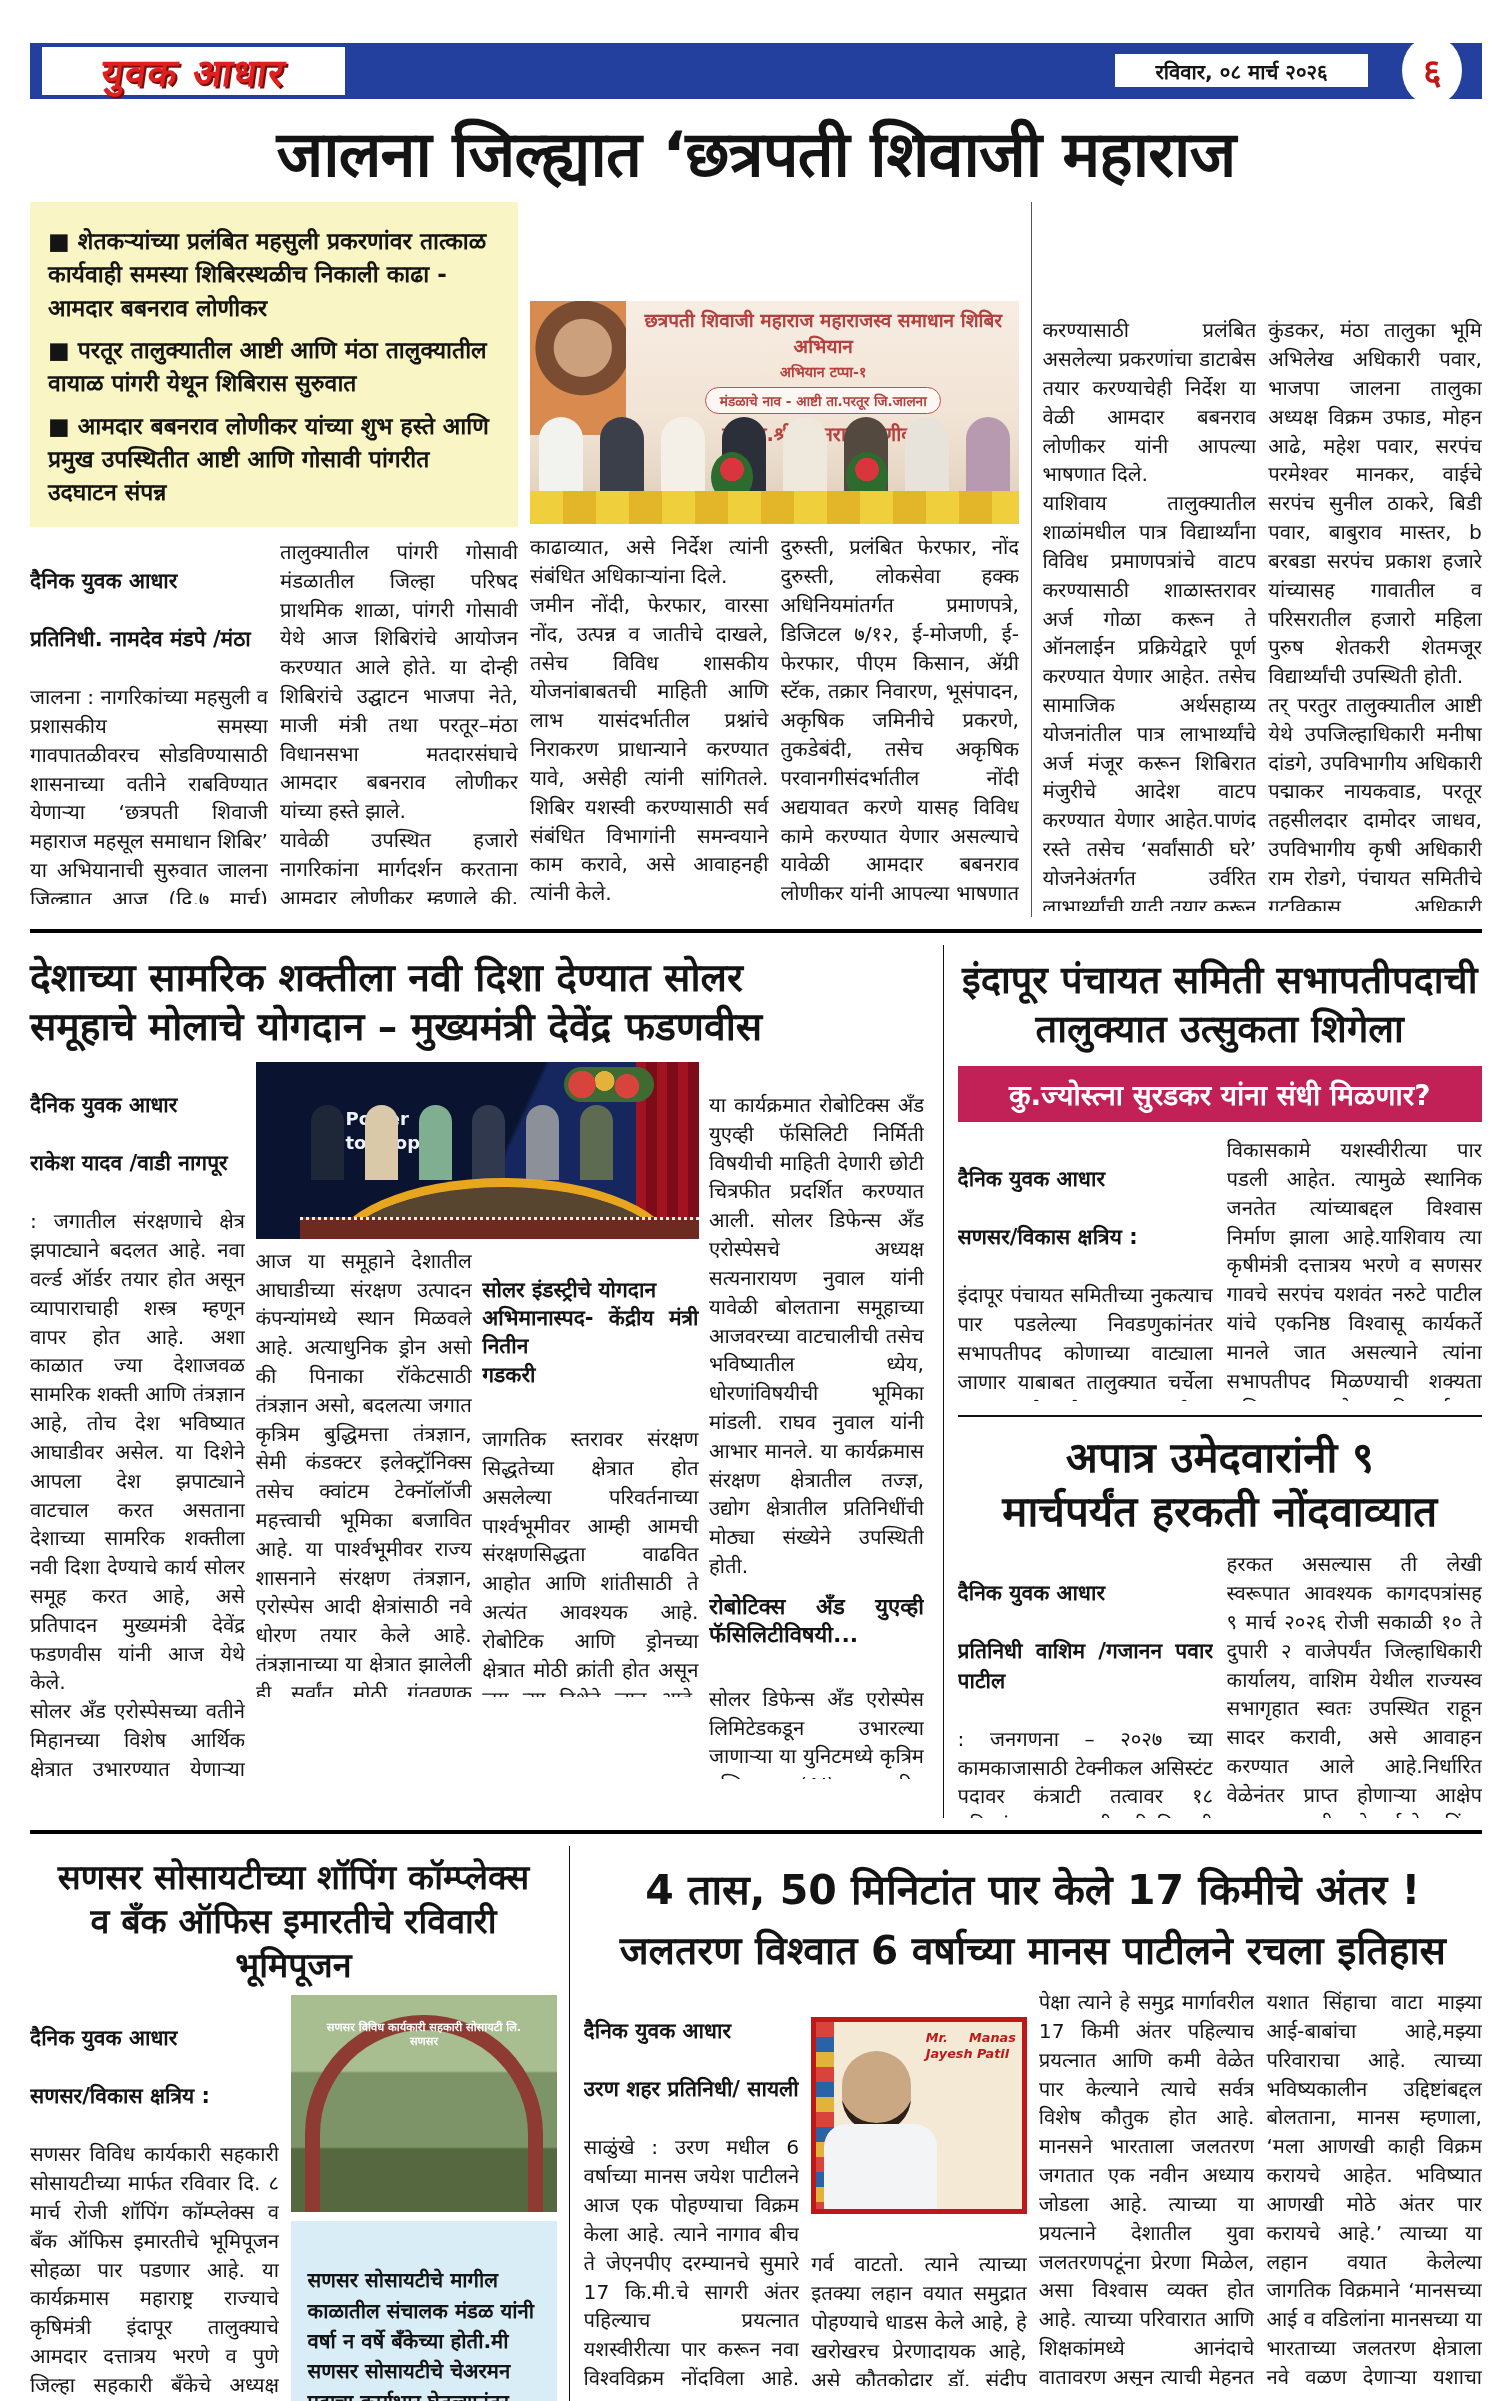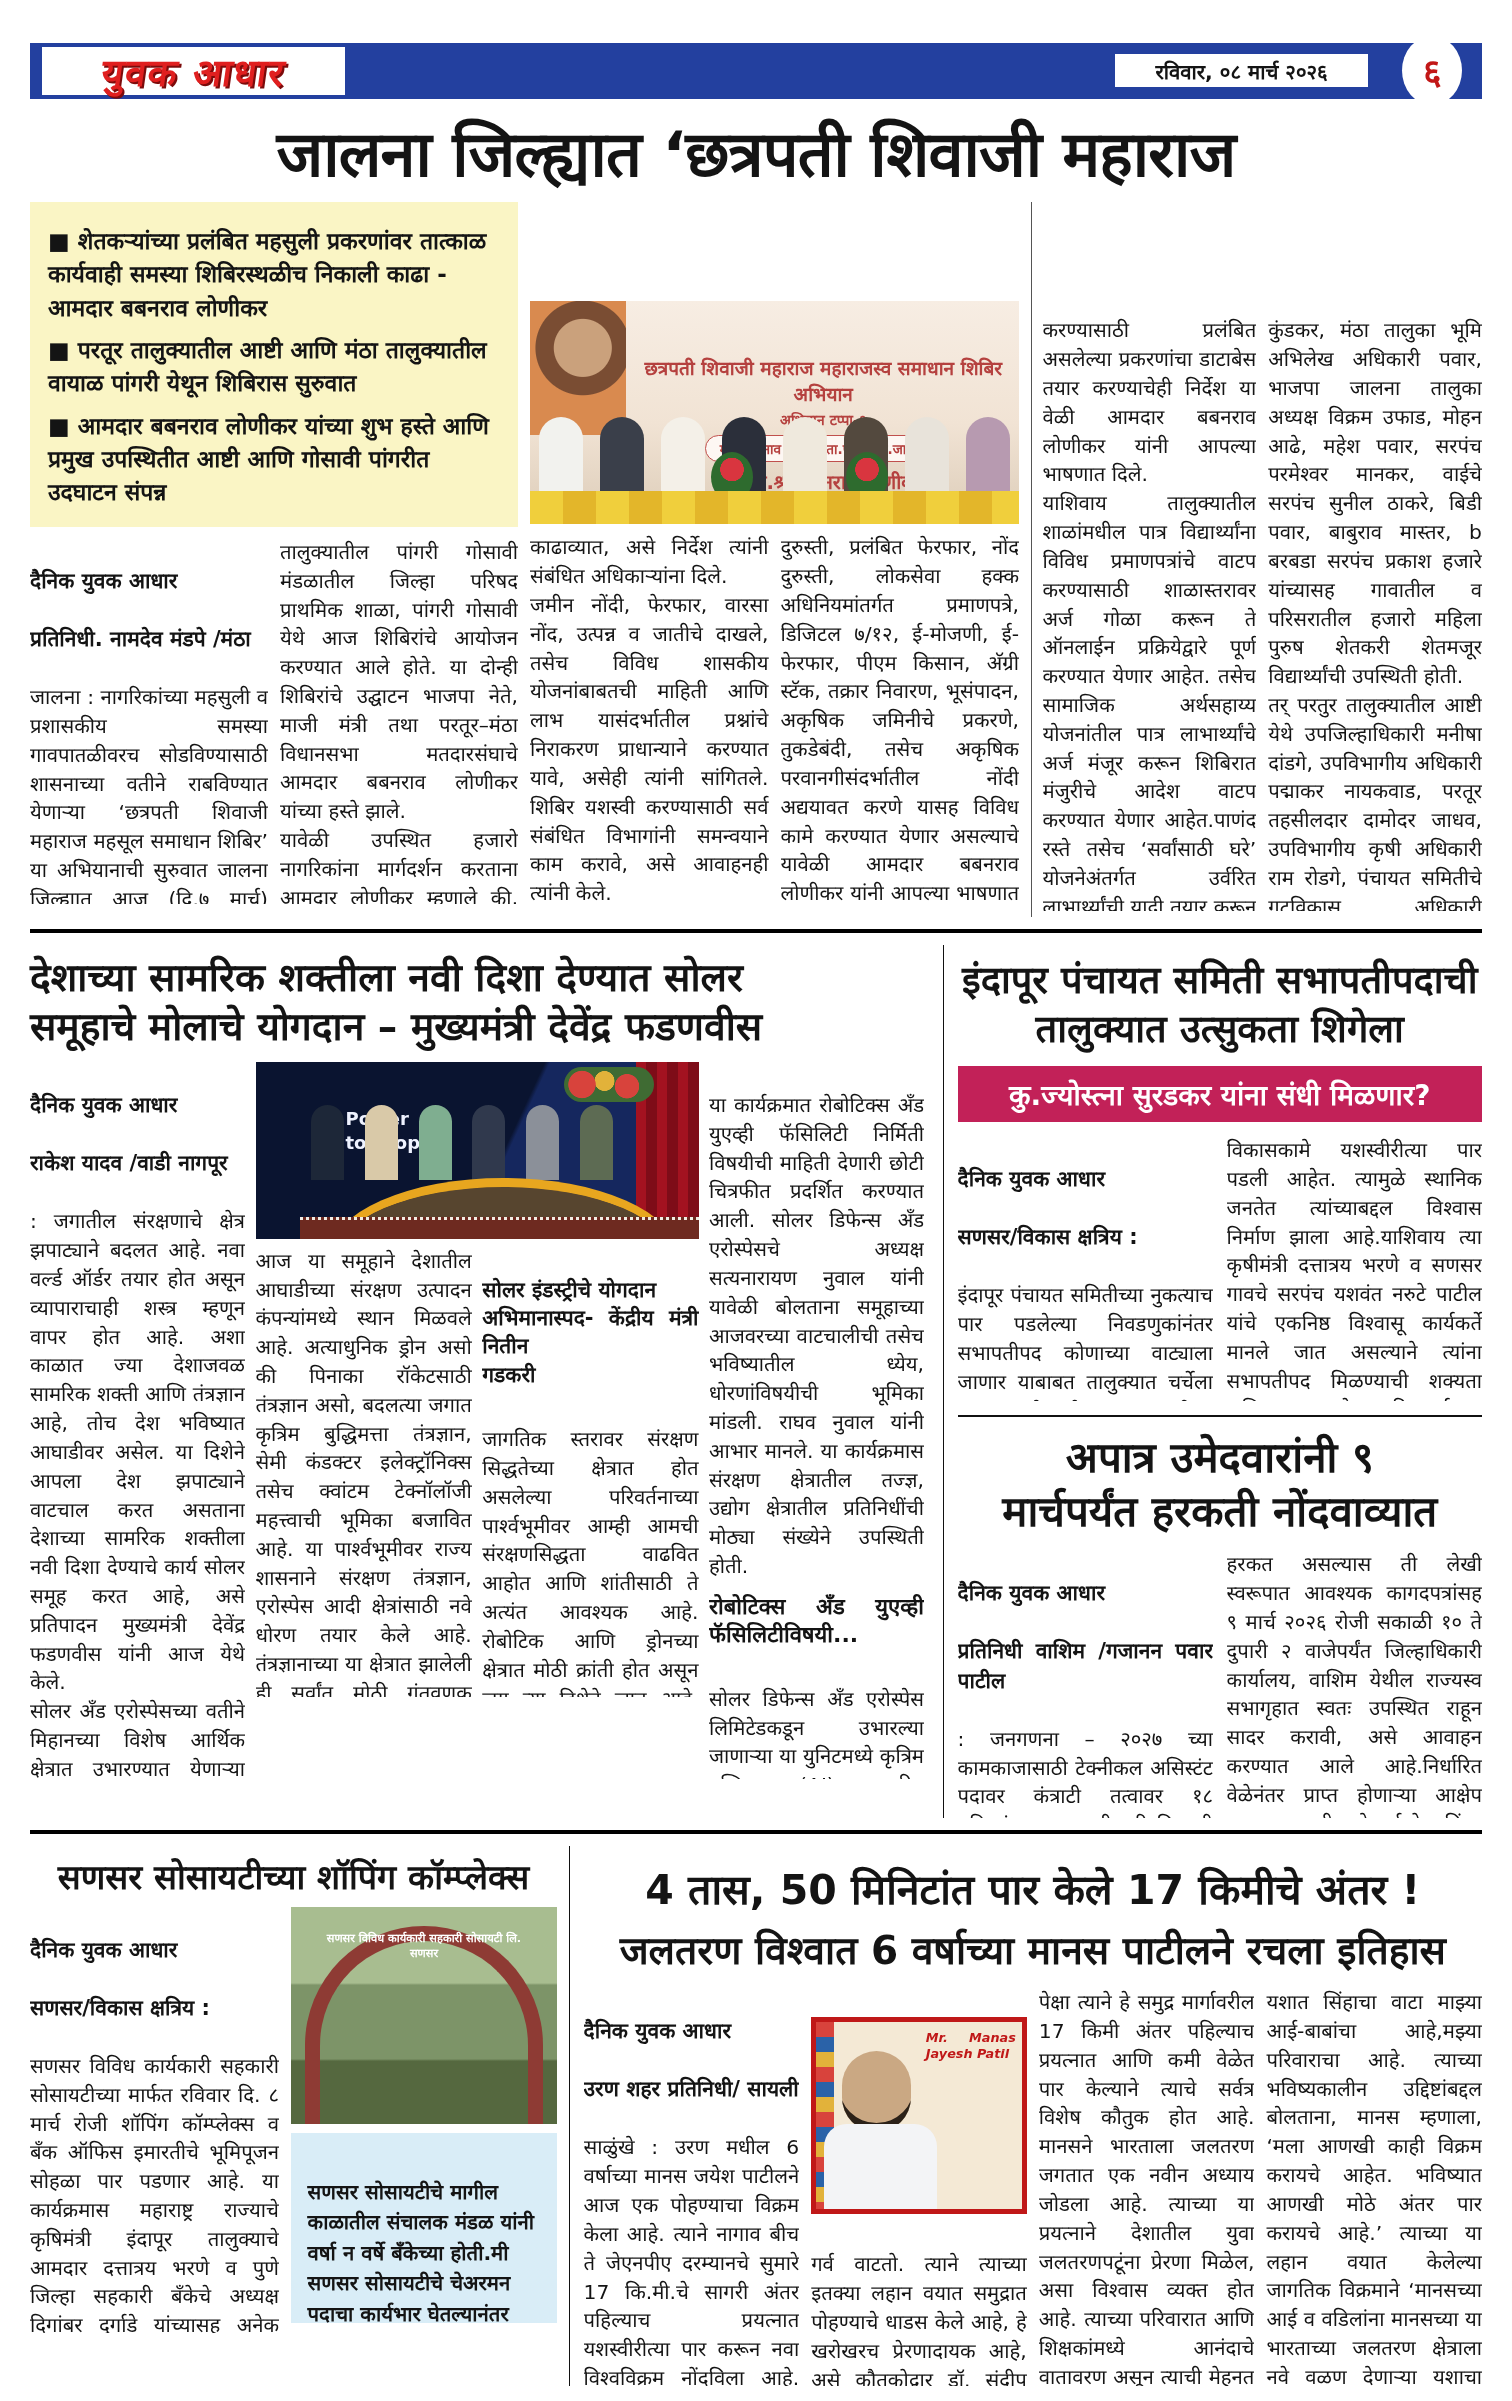--- a/index.html
+++ b/index.html
@@ -25,21 +25,21 @@
   .lead-body{display:flex;gap:12px;margin:12px 30px 0;height:715px;}
   .lead-left{width:488px;flex:none;}
   .highlight-box{background:#faf5c5;padding:22.6px 18px;height:325px;box-sizing:border-box;font-size:23px;font-weight:600;line-height:1.45;overflow:hidden;}
   .hl-item{margin-bottom:9px;}
   .hl-item::before{content:"■ ";}
   .lead-left-cols{display:flex;gap:12px;margin-top:10.5px;height:366px;overflow:hidden;}
   .lead-left-cols .ncol{flex:1;}
   .lead-center{width:489px;flex:none;display:flex;flex-direction:column;}
   .lead-photo{margin-top:99px;height:223px;position:relative;overflow:hidden;background:linear-gradient(180deg,#f7ede3 0%,#f1e3d4 55%,#dcccb8 100%);flex:none;}
   .lp-banner{position:absolute;top:6px;left:105px;right:7.5px;text-align:center;color:#b5413f;}
-  .lp-l1{font-size:19px;font-weight:800;margin-top:48px;}
+  .lp-l1{font-size:19px;font-weight:800;}
   .lp-l2{font-size:14.3px;font-weight:700;margin-top:3px;}
   .lp-pill{display:inline-block;margin-top:6px;padding:3px 13.6px;border:1.5px solid #c0504d;border-radius:13.6px;font-size:13.6px;font-weight:700;color:#b5413f;background:#fdf7f3;}
   .lp-l4{font-size:19.6px;font-weight:800;margin-top:6px;}
   .lp-portrait{position:absolute;left:0;top:0;width:96px;height:134px;background:radial-gradient(circle at 55% 35%,#caa17c 0 28%,#7a4d33 29% 46%,#d98a4f 47% 100%);}
   .lp-people{position:absolute;left:0;right:0;bottom:32px;height:84px;display:flex;justify-content:space-around;align-items:flex-end;}
   .person{width:44px;height:75px;border-radius:22.6px 22.6px 0 0;}
   .lp-skirt{position:absolute;left:0;right:0;bottom:0;height:33px;background:repeating-linear-gradient(90deg,#f0cf3c 0 33px,#e3b62a 33px 66px);}
   .lp-flower{position:absolute;bottom:22.6px;width:42px;height:50px;border-radius:50%;background:radial-gradient(circle at 50% 35%,#d9353f 0 30%,#2e6b2e 31% 100%);}
   .lead-center-cols{display:flex;gap:12px;margin-top:9px;height:375px;overflow:hidden;}
   .lead-center-cols .ncol{flex:1;}
@@ -260,20 +260,21 @@
     </div>
   </div>
 
   <div class="rule"></div>
 
   <div class="bottom">
 
     <div class="sansar">
       <div class="sansar-headline">
         <div>सणसर सोसायटीच्या शॉपिंग कॉम्प्लेक्स</div>
+        <div>व बँक ऑफिस इमारतीचे रविवारी भूमिपूजन</div>
       </div>
       <div class="sansar-body">
         <div class="ncol sansar-col">
           <div class="credit">दैनिक युवक आधार</div>
           <div class="byline">सणसर/विकास क्षत्रिय :</div>
           <span>सणसर विविध कार्यकारी सहकारी सोसायटीच्या मार्फत रविवार दि. ८ मार्च रोजी शॉपिंग कॉम्प्लेक्स व बँक ऑफिस इमारतीचे भूमिपूजन सोहळा पार पडणार आहे. या कार्यक्रमास महाराष्ट्र राज्याचे कृषिमंत्री इंदापूर तालुक्याचे आमदार दत्तात्रय भरणे व पुणे जिल्हा सहकारी बँकेचे अध्यक्ष दिगांबर दुर्गाडे यांच्यासह अनेक मान्यवर उपस्थित राहणार असल्याची माहिती सोसायटीमार्फत देण्यात आली. या नव्या इमारतीमुळे परिसरातील शेतकरी व ग्राहकांना आधुनिक आर्थिक सुविधा उपलब्ध होणार असून भागातील आर्थिक व्यवहारांना गती मिळेल, अशी अपेक्षा व्यक्त केली जात आहे.</span>
         </div>
         <div class="sansar-right">
           <div class="gate-photo">
             <div class="arch"></div>

